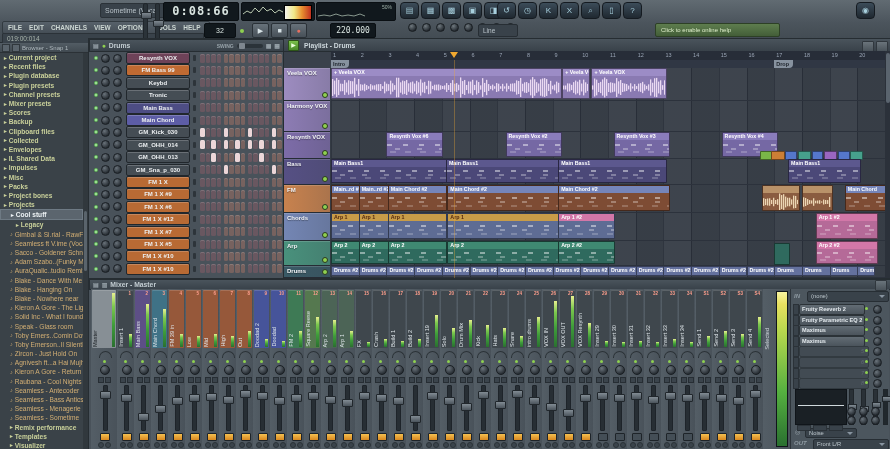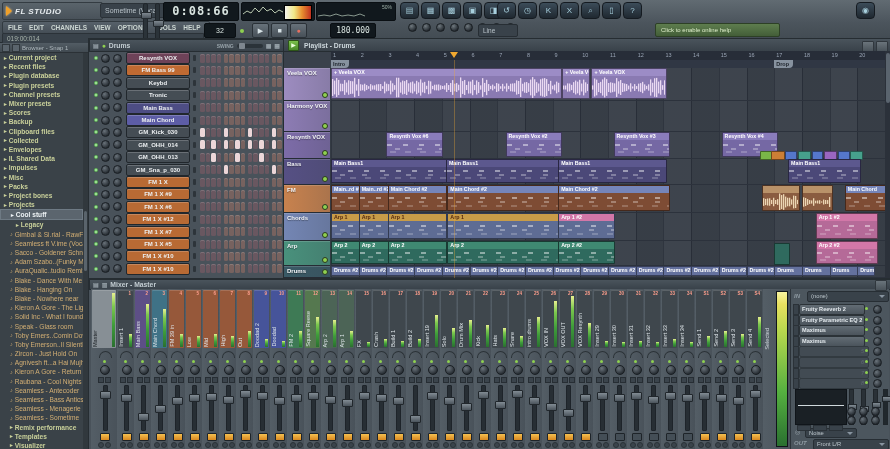--- a/index.html
+++ b/index.html
@@ -141,24 +141,20 @@
   .eqsl{position:absolute;top:100px;width:3px;height:34px;background:#2a3137;border:1px solid #20262b;}
   .eqsl .h{position:absolute;left:-2px;width:7px;height:4px;background:linear-gradient(#828c94,#4b545c);border:1px solid #21272c;}
   .panlabel{font-size:6px;font-style:italic;font-weight:bold;color:#8e9aa2;}
 </style>
 </head>
 <body>
 
 <div id="screen">
 
   <div id="topbar">
-    <div id="logo">
-      <span class="flicon"></span>
-      <span id="appname">FL STUDIO</span>
-    </div>
     <div id="titlebox">Sometime (Vocal)</div>
     <div id="winbtns">
       <span class="wbtn"></span>
       <span class="wbtn"></span>
       <span class="wbtn"></span>
     </div>
     <div id="menubar">
         <span class="menu-item">FILE</span>
         <span class="menu-item">EDIT</span>
         <span class="menu-item">CHANNELS</span>
@@ -208,21 +204,21 @@
       </div>
 
     <div class="lcd lcd2" style="left:204px;width:30px;line-height:13px;text-align:center;font-size:7px">32</div>
     <div id="transport">
       <span class="minidot" style="background:#8ed050"></span>
       <span class="minidot" style="background:#4a5258"></span>
       <span class="tbtn">▶</span>
       <span class="tbtn">■</span>
       <span class="tbtn" style="color:#e87060">●</span>
     </div>
-    <div class="lcd lcd2" style="left:330px;width:44px;line-height:13px;text-align:center;font-size:8px;font-family:'DejaVu Sans Mono',monospace">180.000</div>
+    <div class="lcd lcd2" style="left:330px;width:44px;line-height:13px;text-align:center;font-size:8px;font-family:'DejaVu Sans Mono',monospace">220.000</div>
     <div id="snapknobs">
         <span class="mknob"></span>
         <span class="mknob"></span>
         <span class="mknob"></span>
         <span class="mknob"></span>
         <span class="mknob"></span>
         <span class="mknob"></span>
         <span class="mknob"></span>
         <span class="mknob"></span>
       </div>

